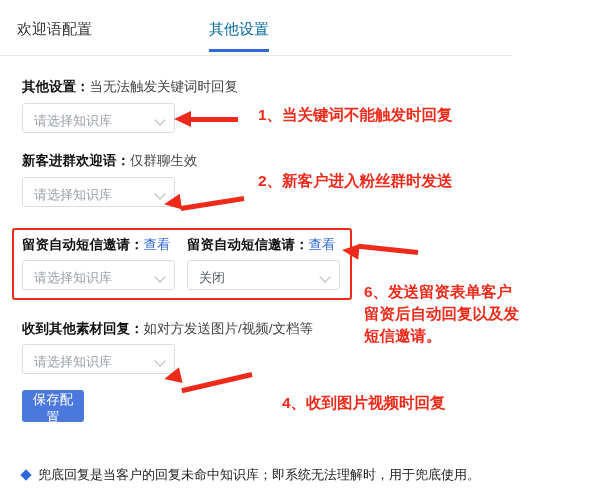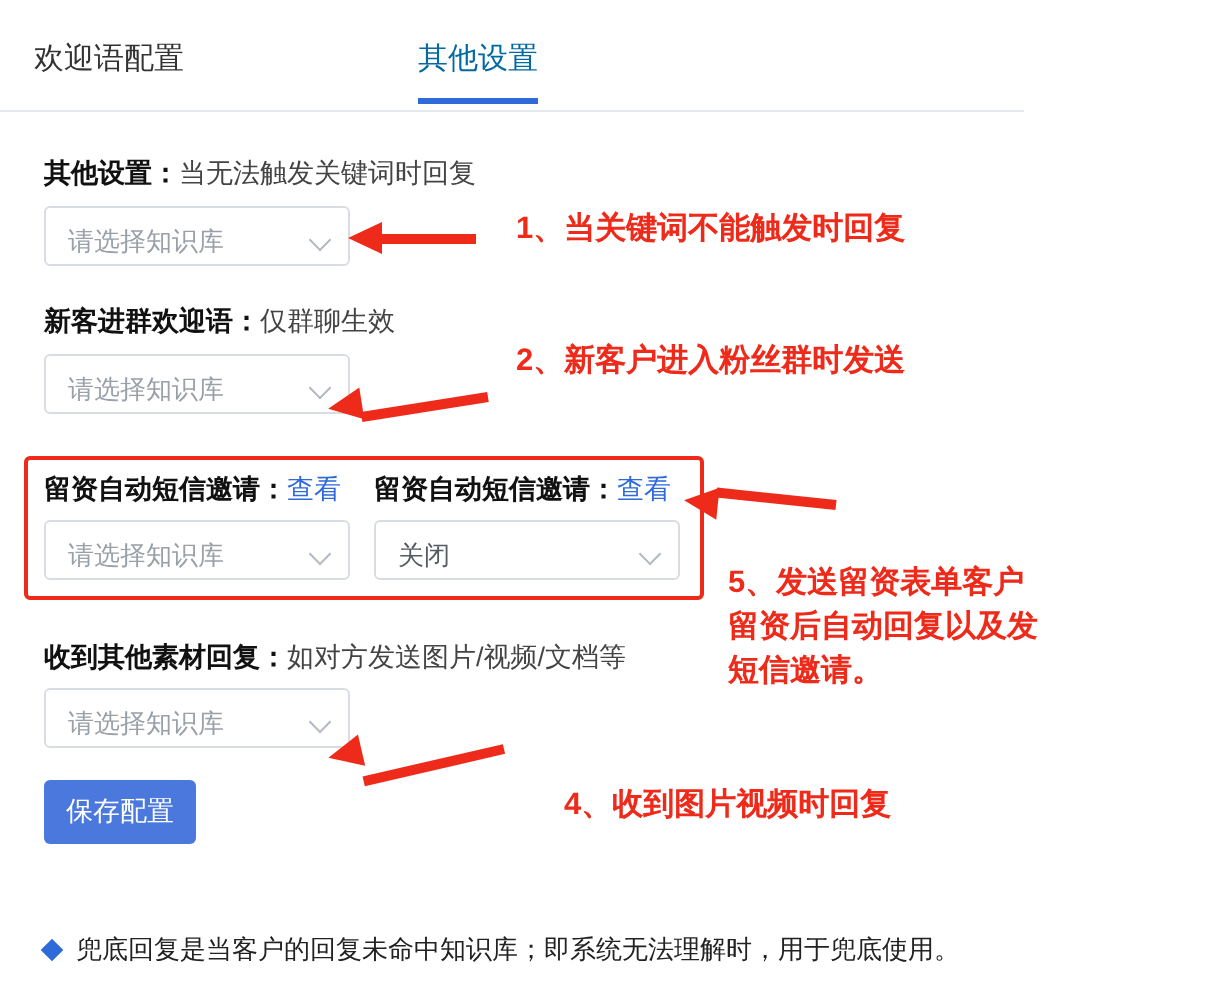--- a/index.html
+++ b/index.html
@@ -119,21 +119,21 @@
     border: 2px solid #ee2b1b;
     border-radius: 3px;
     box-sizing: border-box;
   }
 
   
   .save-btn {
     position: absolute;
     left: 22px;
     top: 390px;
-    width: 76px;
+    width: 62px;
     height: 32px;
     background: #4a78dd;
     border: none;
     border-radius: 3px;
     color: #ffffff;
     font-size: 13.5px;
     font-family: "Liberation Sans", sans-serif;
     cursor: pointer;
   }
 
@@ -262,21 +262,21 @@
   <div class="arrow" style="left:180px; top:196px; width:76px;">
     <div class="shaft" style="width:64px; transform: rotate(-9deg); transform-origin: right center;"></div>
     <div class="head" style="left:-16px; top:-1px; transform: rotate(-9deg);"></div>
   </div>
   <div class="anno" style="left:258px; top:170px;">2、新客户进入粉丝群时发送</div>
 
   <div class="arrow" style="left:358px; top:250px; width:72px;">
     <div class="shaft" style="width:60px; transform: rotate(6deg); transform-origin: right center;"></div>
     <div class="head" style="left:-16px; top:-7px; transform: rotate(6deg);"></div>
   </div>
-  <div class="anno" style="left:364px; top:281px;">5、发送留资表单客户
+  <div class="anno" style="left:364px; top:281px;">6、发送留资表单客户
 留资后自动回复以及发
 短信邀请。</div>
 
   <div class="arrow" style="left:180px; top:372px; width:86px;">
     <div class="shaft" style="width:72px; transform: rotate(-13deg); transform-origin: right center;"></div>
     <div class="head" style="left:-16px; top:-3px; transform: rotate(-13deg);"></div>
   </div>
   <div class="anno" style="left:282px; top:392px;">4、收到图片视频时回复</div>
 
 </div>

